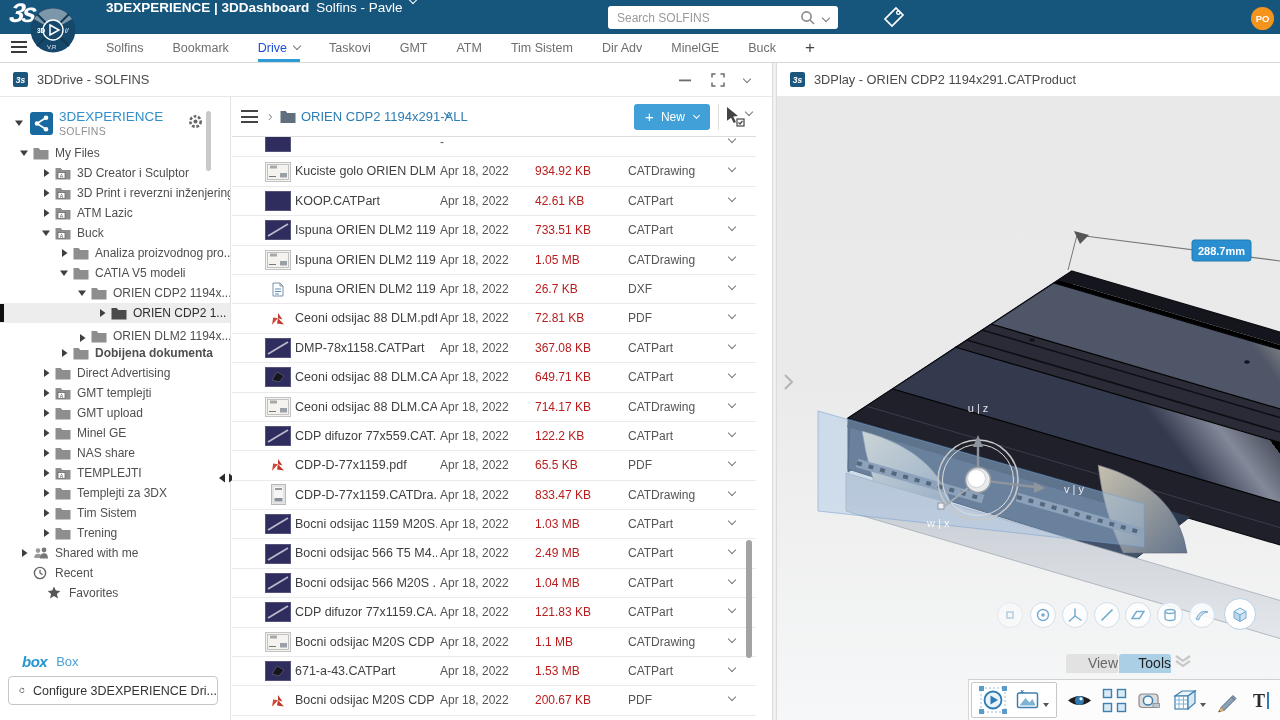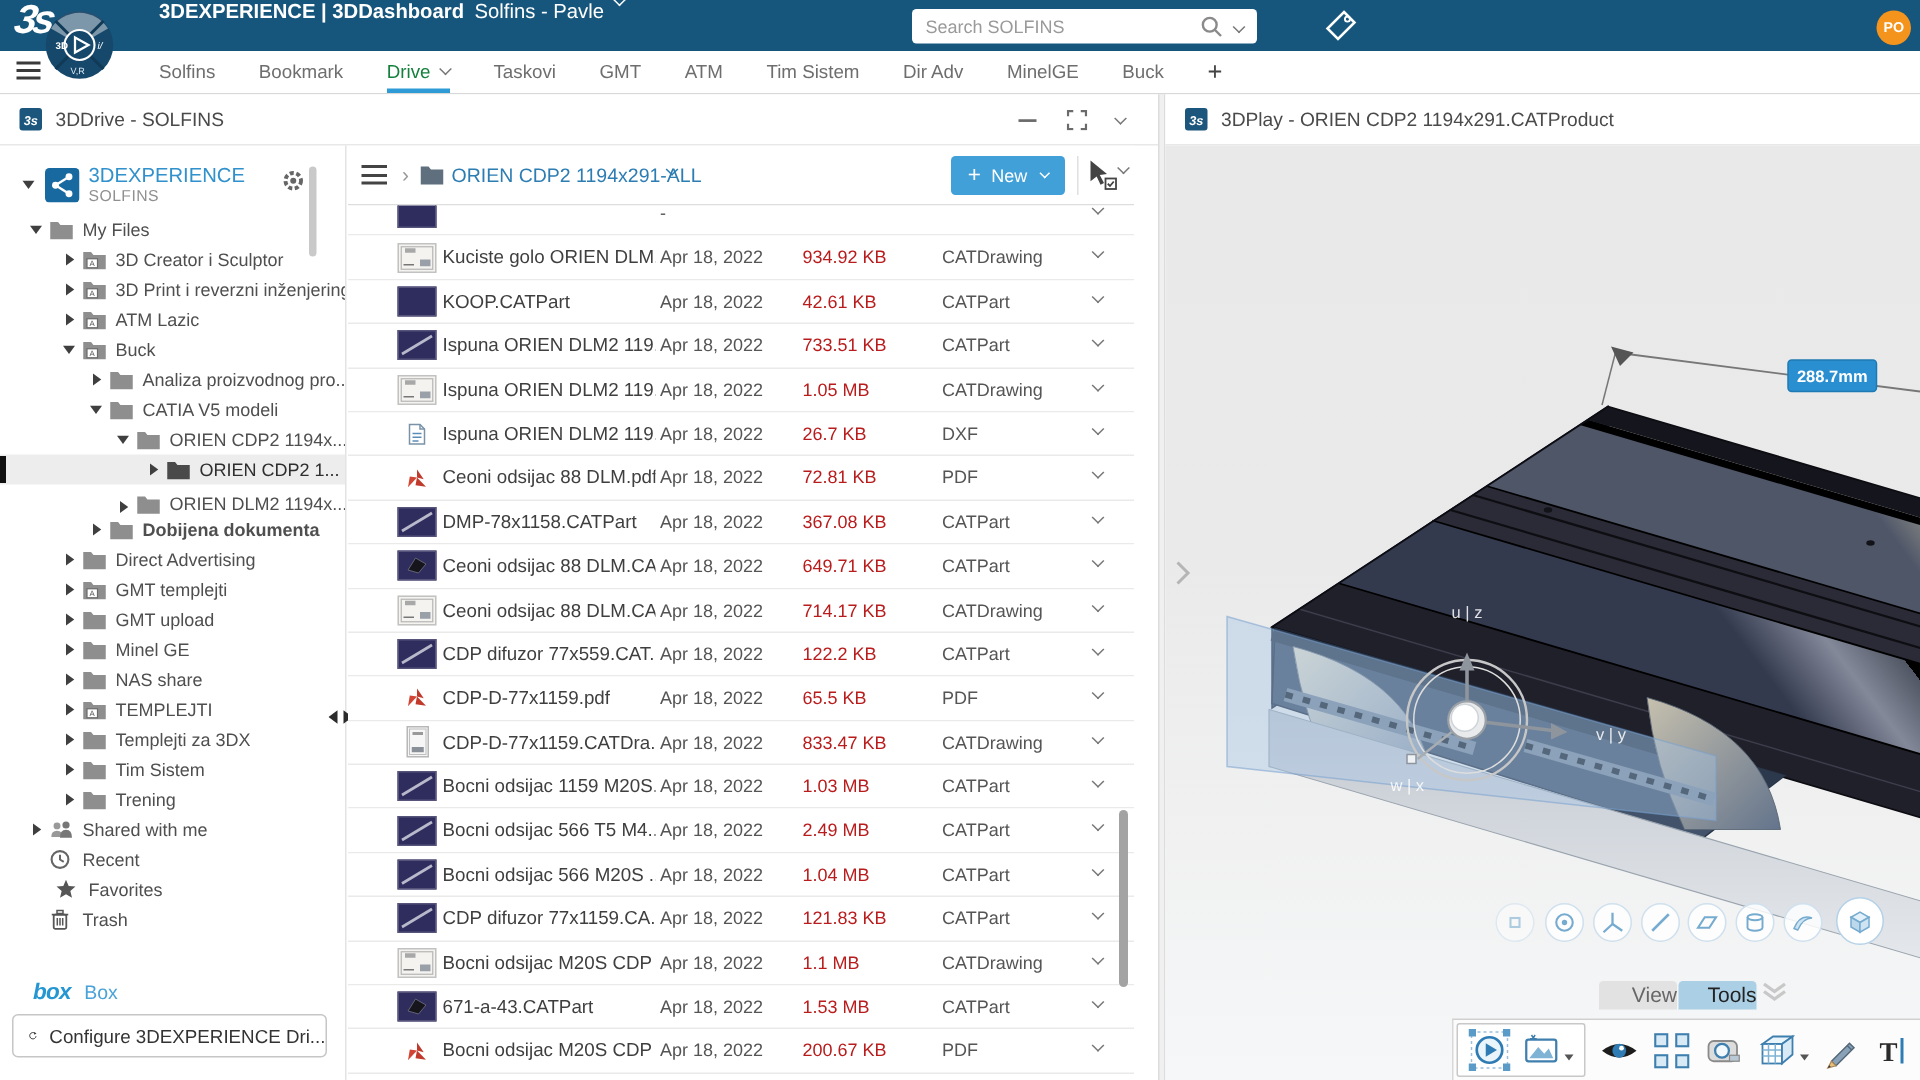--- a/index.html
+++ b/index.html
@@ -17,21 +17,21 @@
 #tagicon{position:absolute;left:882px;top:6px}
 #avatar{position:absolute;left:1251px;top:7px;width:23px;height:23px;border-radius:50%;background:#f5941d;color:#fff;font-size:9.5px;font-weight:bold;display:flex;align-items:center;justify-content:center}
 .chev{display:inline-block;width:6px;height:6px;border-right:1.6px solid #fff;border-bottom:1.6px solid #fff;transform:rotate(45deg);margin-top:-3px}
 .chev.gray{border-color:#777}
 .chev.blue{border-color:#2d7db3}
 
 #tabbar{position:absolute;left:0;top:34px;width:1280px;height:29px;background:#fff;border-bottom:1px solid #d8d8d8;display:flex;align-items:stretch;padding-left:106px}
 #hamb{position:absolute;left:11px;top:41px;width:16px}
 #hamb div{height:2px;background:#3a3a3a;margin-bottom:3px}
 .tab{display:flex;align-items:center;gap:7px;margin-right:29px;font-size:12.5px;color:#6e6e6e;border-bottom:3px solid transparent;padding-top:2px;white-space:nowrap;cursor:default}
-.tab.active{color:#15803d;border-bottom-color:#2e9bd6}
+.tab.active{color:#1d4ed8;border-bottom-color:#2e9bd6}
 #addtab{font-size:17px;color:#444;padding-top:4px;cursor:default}
 
 #wleft{position:absolute;left:0;top:63px;width:772px;height:657px;background:#fff}
 #gutter{position:absolute;left:772px;top:63px;width:5px;height:657px;background:#f0f0f0;border-left:1px solid #dcdcdc;border-right:1px solid #dcdcdc}
 #wright{position:absolute;left:777px;top:63px;width:503px;height:657px;background:#fff}
 .whead{position:absolute;left:0;top:0;right:0;height:34px;border-bottom:1px solid #e8e8e8;display:flex;align-items:center;padding-left:13px;gap:9px;font-size:12.8px;color:#4a4a4a;background:#fff}
 .minilogo{width:15px;height:15px;background:#1c567c;border-radius:2px;color:#fff;font-style:italic;font-weight:bold;font-size:8.5px;display:flex;align-items:center;justify-content:center;flex:none}
 #wlctr{position:absolute;right:22px;top:0;height:34px;display:flex;align-items:center;gap:19px}
 
 #treep{position:absolute;left:0;top:34px;width:231px;bottom:0;border-right:1px solid #e3e3e3;overflow:hidden}
@@ -518,44 +518,28 @@
           <div class="trow" style="padding-left: 18px;">
             <span class="ar"></span>
             <span class="ic">
               <svg width="14" height="14" viewBox="0 0 14 14">
                 <circle cx="7" cy="7" r="5.6" fill="none" stroke="#666" stroke-width="1.4"></circle>
                 <path d="M7 3.8 V7 L9.5 8.6" fill="none" stroke="#666" stroke-width="1.3"></path>
               </svg>
             </span>
             <span>Recent</span>
           </div>
-          <div class="trow" style="padding-left: 22px;">
+          <div class="trow" style="padding-left: 32px;">
             <span class="ar"></span>
             <span class="ic">
               <svg width="14" height="14" viewBox="0 0 14 14">
                 <polygon points="7,.5 8.8,4.6 13.3,5 9.9,8 11,12.5 7,10.1 3,12.5 4.1,8 .7,5 5.2,4.6" fill="#555"></polygon>
               </svg>
             </span>
             <span>Favorites</span>
-          </div>
-          <div class="trow" style="padding-left: 18px;">
-            <span class="ar"></span>
-            <span class="ic">
-              <svg width="14" height="14" viewBox="0 0 14 14">
-                <rect x="2.8" y="3.8" width="8.4" height="9.4" rx="1" fill="none" stroke="#555" stroke-width="1.2"></rect>
-                <line x1="1.5" y1="3.8" x2="12.5" y2="3.8" stroke="#555" stroke-width="1.2"></line>
-                <rect x="5" y="1" width="4" height="2" fill="none" stroke="#555" stroke-width="1"></rect>
-                <g stroke="#555">
-                  <line x1="5.2" y1="6" x2="5.2" y2="11"></line>
-                  <line x1="7" y1="6" x2="7" y2="11"></line>
-                  <line x1="8.8" y1="6" x2="8.8" y2="11"></line>
-                </g>
-              </svg>
-            </span>
-            <span>Trash</span>
           </div>
         </div>
       <div id="boxrow">
         <span id="boxlogo">box</span>
         <span id="boxlbl">Box</span>
       </div>
       <div id="cfgbtn">
         <svg width="15" height="15" viewBox="0 0 15 15">
             <path d="M12.8 8.2 A5.4 5.4 0 1 1 11 3.4" fill="none" stroke="#333" stroke-width="1.6"></path>
             <polygon points="9.6,1.2 13.6,3.6 9.8,5.8" fill="#333"></polygon>

